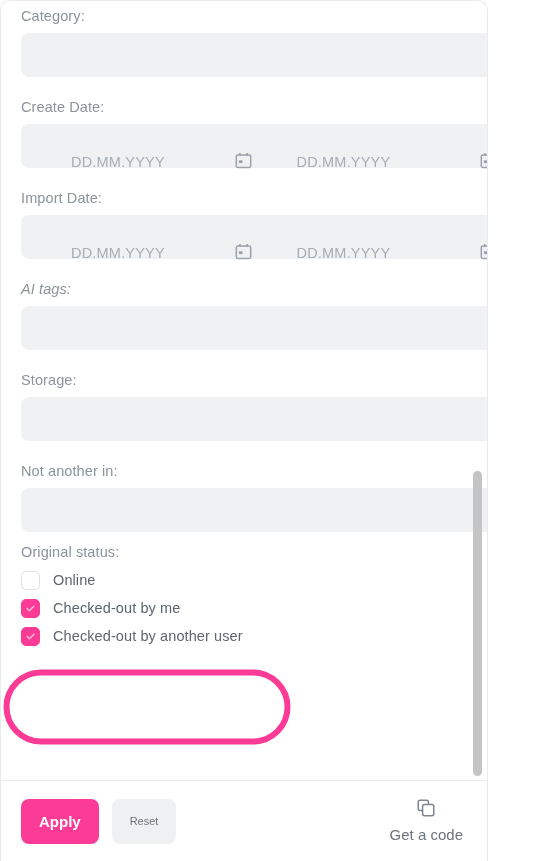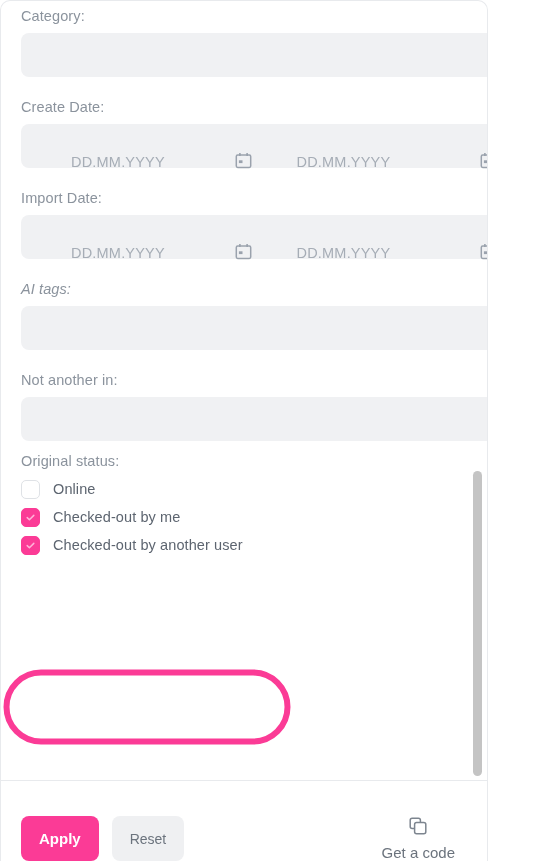--- a/index.html
+++ b/index.html
@@ -111,42 +111,42 @@
   }
 
   
   #divider {
     position: absolute;
     left: 0; right: 0; top: 779px;
     height: 1px; background: #e8eaed;
   }
   #footer {
     position: absolute;
-    left: 0; right: 12px; top: 780px;
+    left: 0; right: 4px; top: 780px;
     height: 80px;
     display: flex;
-    align-items: flex-end;
+    align-items: center;
     padding: 0 20px;
   }
   #btn-apply {
     background: #fb3b96;
     color: #ffffff;
     font-size: 15px;
     font-weight: bold;
     border: none;
     border-radius: 8px;
     height: 45px;
     padding: 0 18px;
     cursor: pointer;
     font-family: inherit;
   }
   #btn-reset {
     background: #eff0f2;
     color: #6b737d;
-    font-size: 14px;
+    font-size: 11px;
     border: none;
     border-radius: 8px;
     height: 45px;
     padding: 0 18px;
     margin-left: 13px;
     cursor: pointer;
     font-family: inherit;
   }
   #getcode {
     margin-left: auto;
@@ -225,20 +225,24 @@
           </span>
         </div>
       </div>
     </div>
 
     <div class="field-group" style="padding-top:22px;font-style:italic;">
       <div class="field-label">AI tags:</div>
       <div class="input-box"></div>
     </div>
 
+    <div class="field-group" style="padding-top:22px;">
+      <div class="field-label">Storage:</div>
+      <div class="input-box"></div>
+    </div>
 
     <div class="field-group" style="padding-top:22px;">
       <div class="field-label">Not another in:</div>
       <div class="input-box"></div>
     </div>
 
     <div class="field-group" style="padding-top:12px;">
       <div class="field-label">Original status:</div>
       <div style="margin-top:7px;">
         <div class="cb-row">

